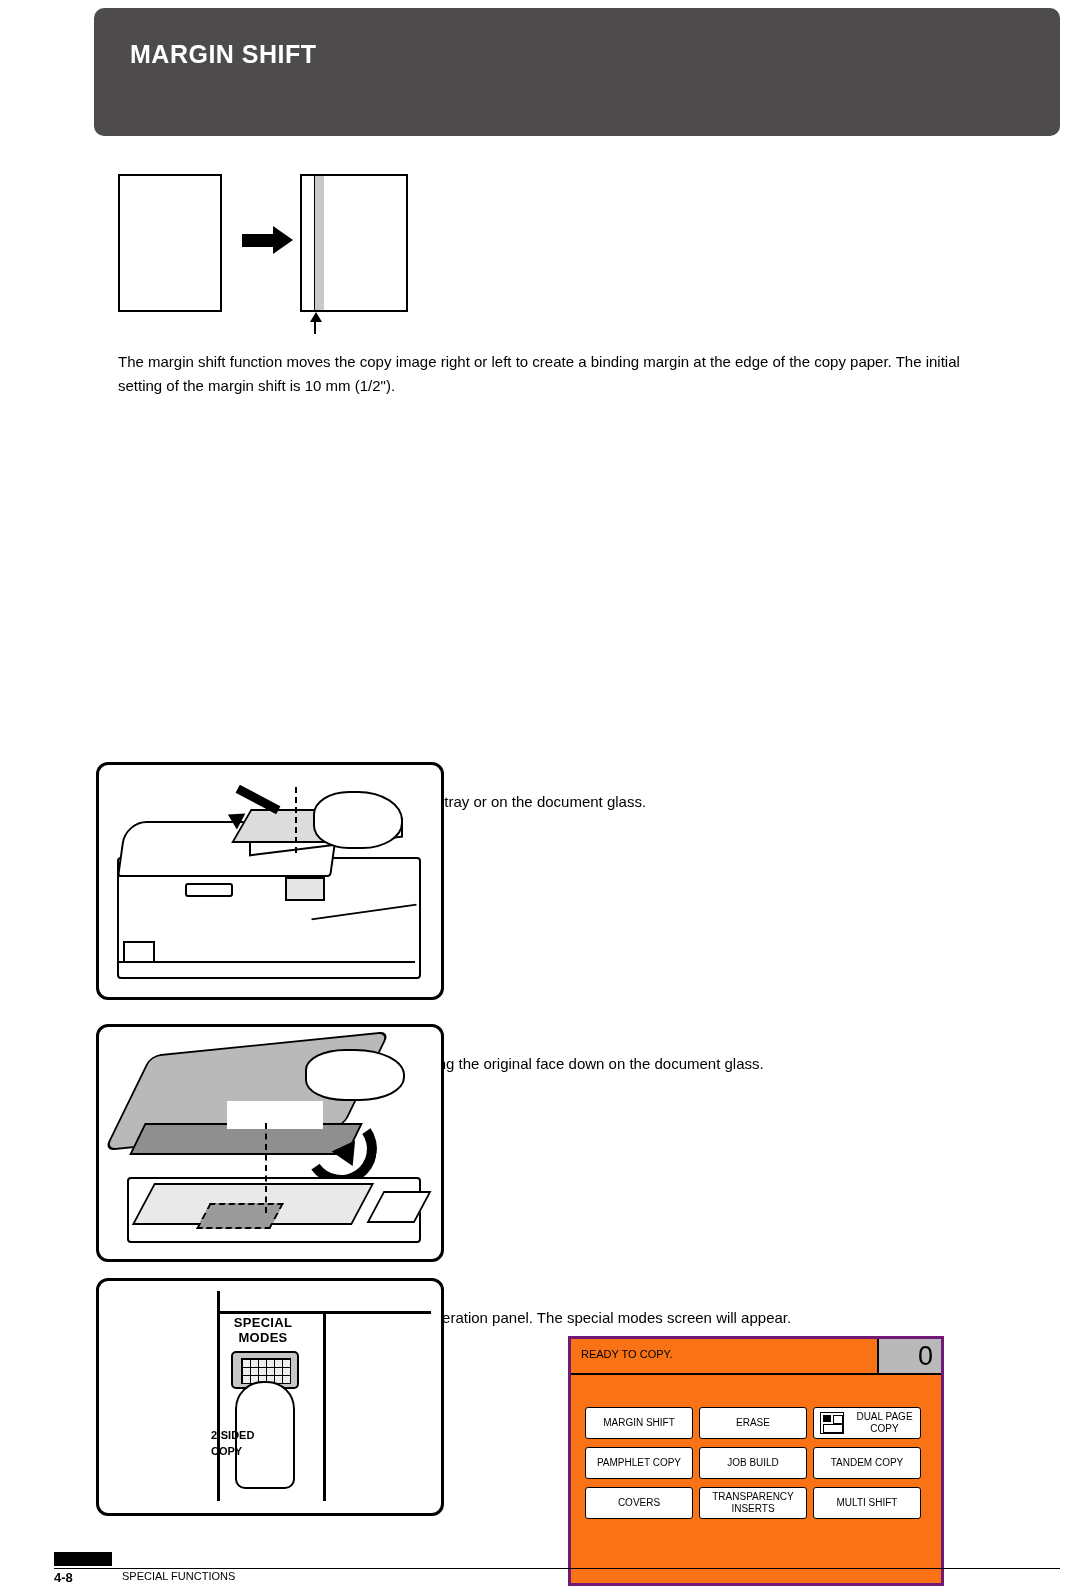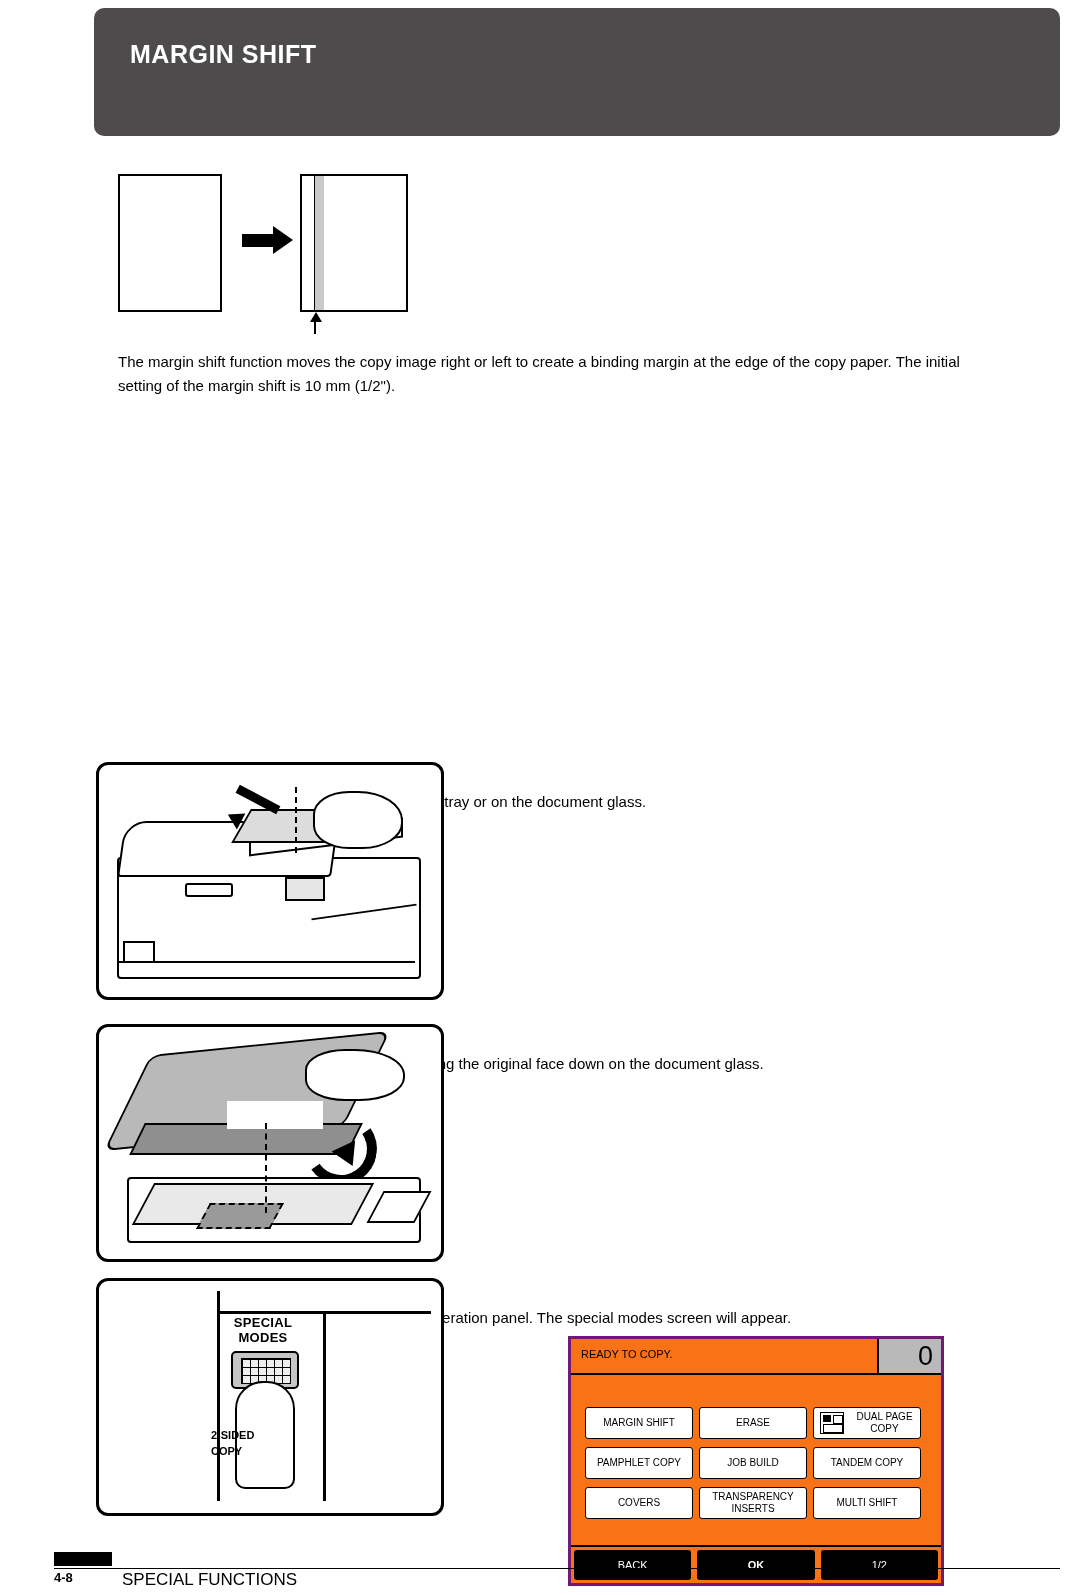--- a/index.html
+++ b/index.html
@@ -267,21 +267,21 @@
   .lcd-bbtn.mid{font-weight:bold;}
 
   
   .footer-tab{
     position:absolute;left:54px;top:1552px;width:58px;height:14px;background:#000;
   }
   .footer-num{
     position:absolute;left:54px;top:1570px;font-size:13px;font-weight:bold;
   }
   .footer-label{
-    position:absolute;left:122px;top:1570px;font-size:17px;
+    position:absolute;left:122px;top:1570px;font-size:11px;
   }
   .rule{
     position:absolute;left:54px;top:1568px;width:1006px;height:0;border-top:1px solid #000;
   }
 </style>
 </head>
 <body>
 
 <div class="page">
 
@@ -391,25 +391,20 @@
         <span>DUAL PAGE COPY</span>
       </div>
       <div class="lcd-btn">PAMPHLET COPY</div>
       <div class="lcd-btn">JOB BUILD</div>
       <div class="lcd-btn">TANDEM COPY</div>
       <div class="lcd-btn">COVERS</div>
       <div class="lcd-btn">TRANSPARENCY INSERTS</div>
       <div class="lcd-btn">MULTI SHIFT</div>
     </div>
 
-    <div class="lcd-bottom">
-      <div class="lcd-bbtn">BACK</div>
-      <div class="lcd-bbtn mid">OK</div>
-      <div class="lcd-bbtn">1/2</div>
-    </div>
   </div>
 
   <div class="footer-tab"></div>
   <div class="rule"></div>
   <div class="footer-num">4-8</div>
   <div class="footer-label">SPECIAL FUNCTIONS</div>
 
 </div>
 
 </body></html>

